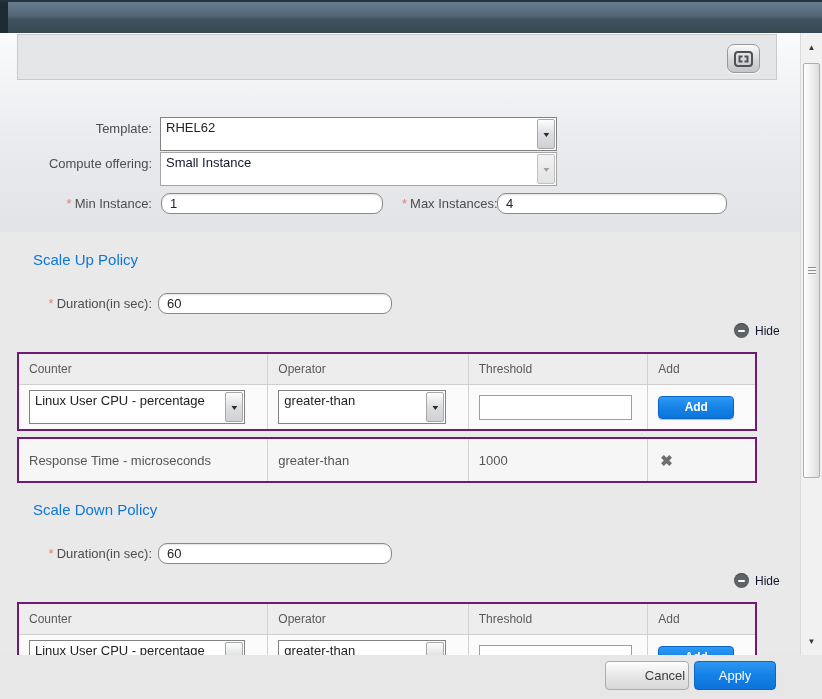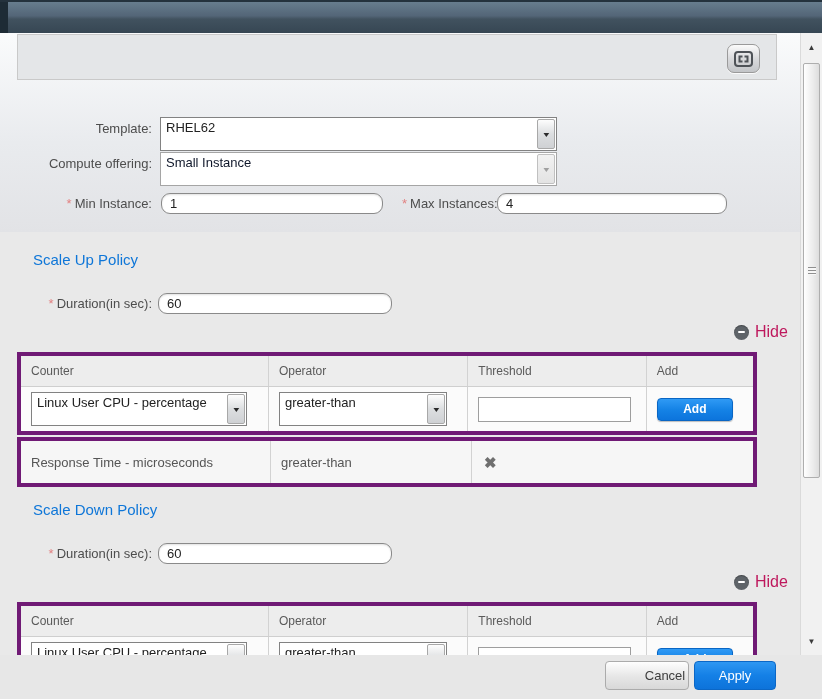--- a/index.html
+++ b/index.html
@@ -53,24 +53,24 @@
     padding:0 8px; box-shadow:inset 0 1px 2px rgba(0,0,0,.12); outline:none; }
 
   
   .policy-heading { position:absolute; left:33px; font-size:15px; color:#0e76d8; }
 
   
   .hide-ctl { position:absolute; left:734px; display:flex; align-items:center; gap:6px; cursor:pointer; }
   .minus-icon { width:15px; height:15px; border-radius:50%; background:#5e6368;
     display:flex; align-items:center; justify-content:center; box-shadow:inset 0 1px 1px rgba(0,0,0,.3); }
   .minus-icon::before { content:""; width:7px; height:2px; background:#ffffff; border-radius:1px; }
-  .hide-ctl .hide-label { font-size:16px; color:#be185d; }
-
-  
-  .ptable { position:absolute; left:17px; width:740px; border:4px solid #701a75; background:#fbfbfb; }
+  .hide-ctl .hide-label { font-size:12px; color:#0f172a; }
+
+  
+  .ptable { position:absolute; left:17px; width:740px; border:2px solid #701a75; background:#fbfbfb; }
   .trow { display:flex; }
   .trow .cell { border-right:1px solid #d2d2d2; position:relative; }
   .trow .cell:last-child { border-right:none; }
   .c0 { width:250px; } .c1 { width:201px; } .c2 { width:180px; } .c3 { width:107px; }
   .thead { background:#ededed; border-bottom:1px solid #cfcfcf; }
   .thead .cell { height:30px; line-height:30px; font-size:12px; color:#5a5a5a; padding-left:10px; }
   .tbody-edit .cell { height:44px; display:flex; align-items:center; }
   .tbody-edit { background:#fbfbfb; }
   .cell .cselect { position:relative; margin-left:10px; }
   .sq-input { margin-left:10px; width:153px; height:25px; border:1px solid #9e9e9e; background:#fff;
@@ -200,20 +200,21 @@
         <div class="cell c3">
           <button class="add-btn">Add</button>
         </div>
       </div>
     </div>
 
     <div class="ptable saved-row" style="top:404px;">
       <div class="trow">
         <div class="cell c0">Response Time - microseconds</div>
         <div class="cell c1">greater-than</div>
+        <div class="cell c2">1000</div>
         <div class="cell c3">
             <span class="x-icon">✖</span>
           </div>
       </div>
     </div>
 
     <div class="policy-heading" style="top:468px;">Scale Down Policy</div>
 
     <div class="lbl" style="left:0; top:513px; width:152px;">
       <span class="req">*</span><span>Duration(in sec):</span>

